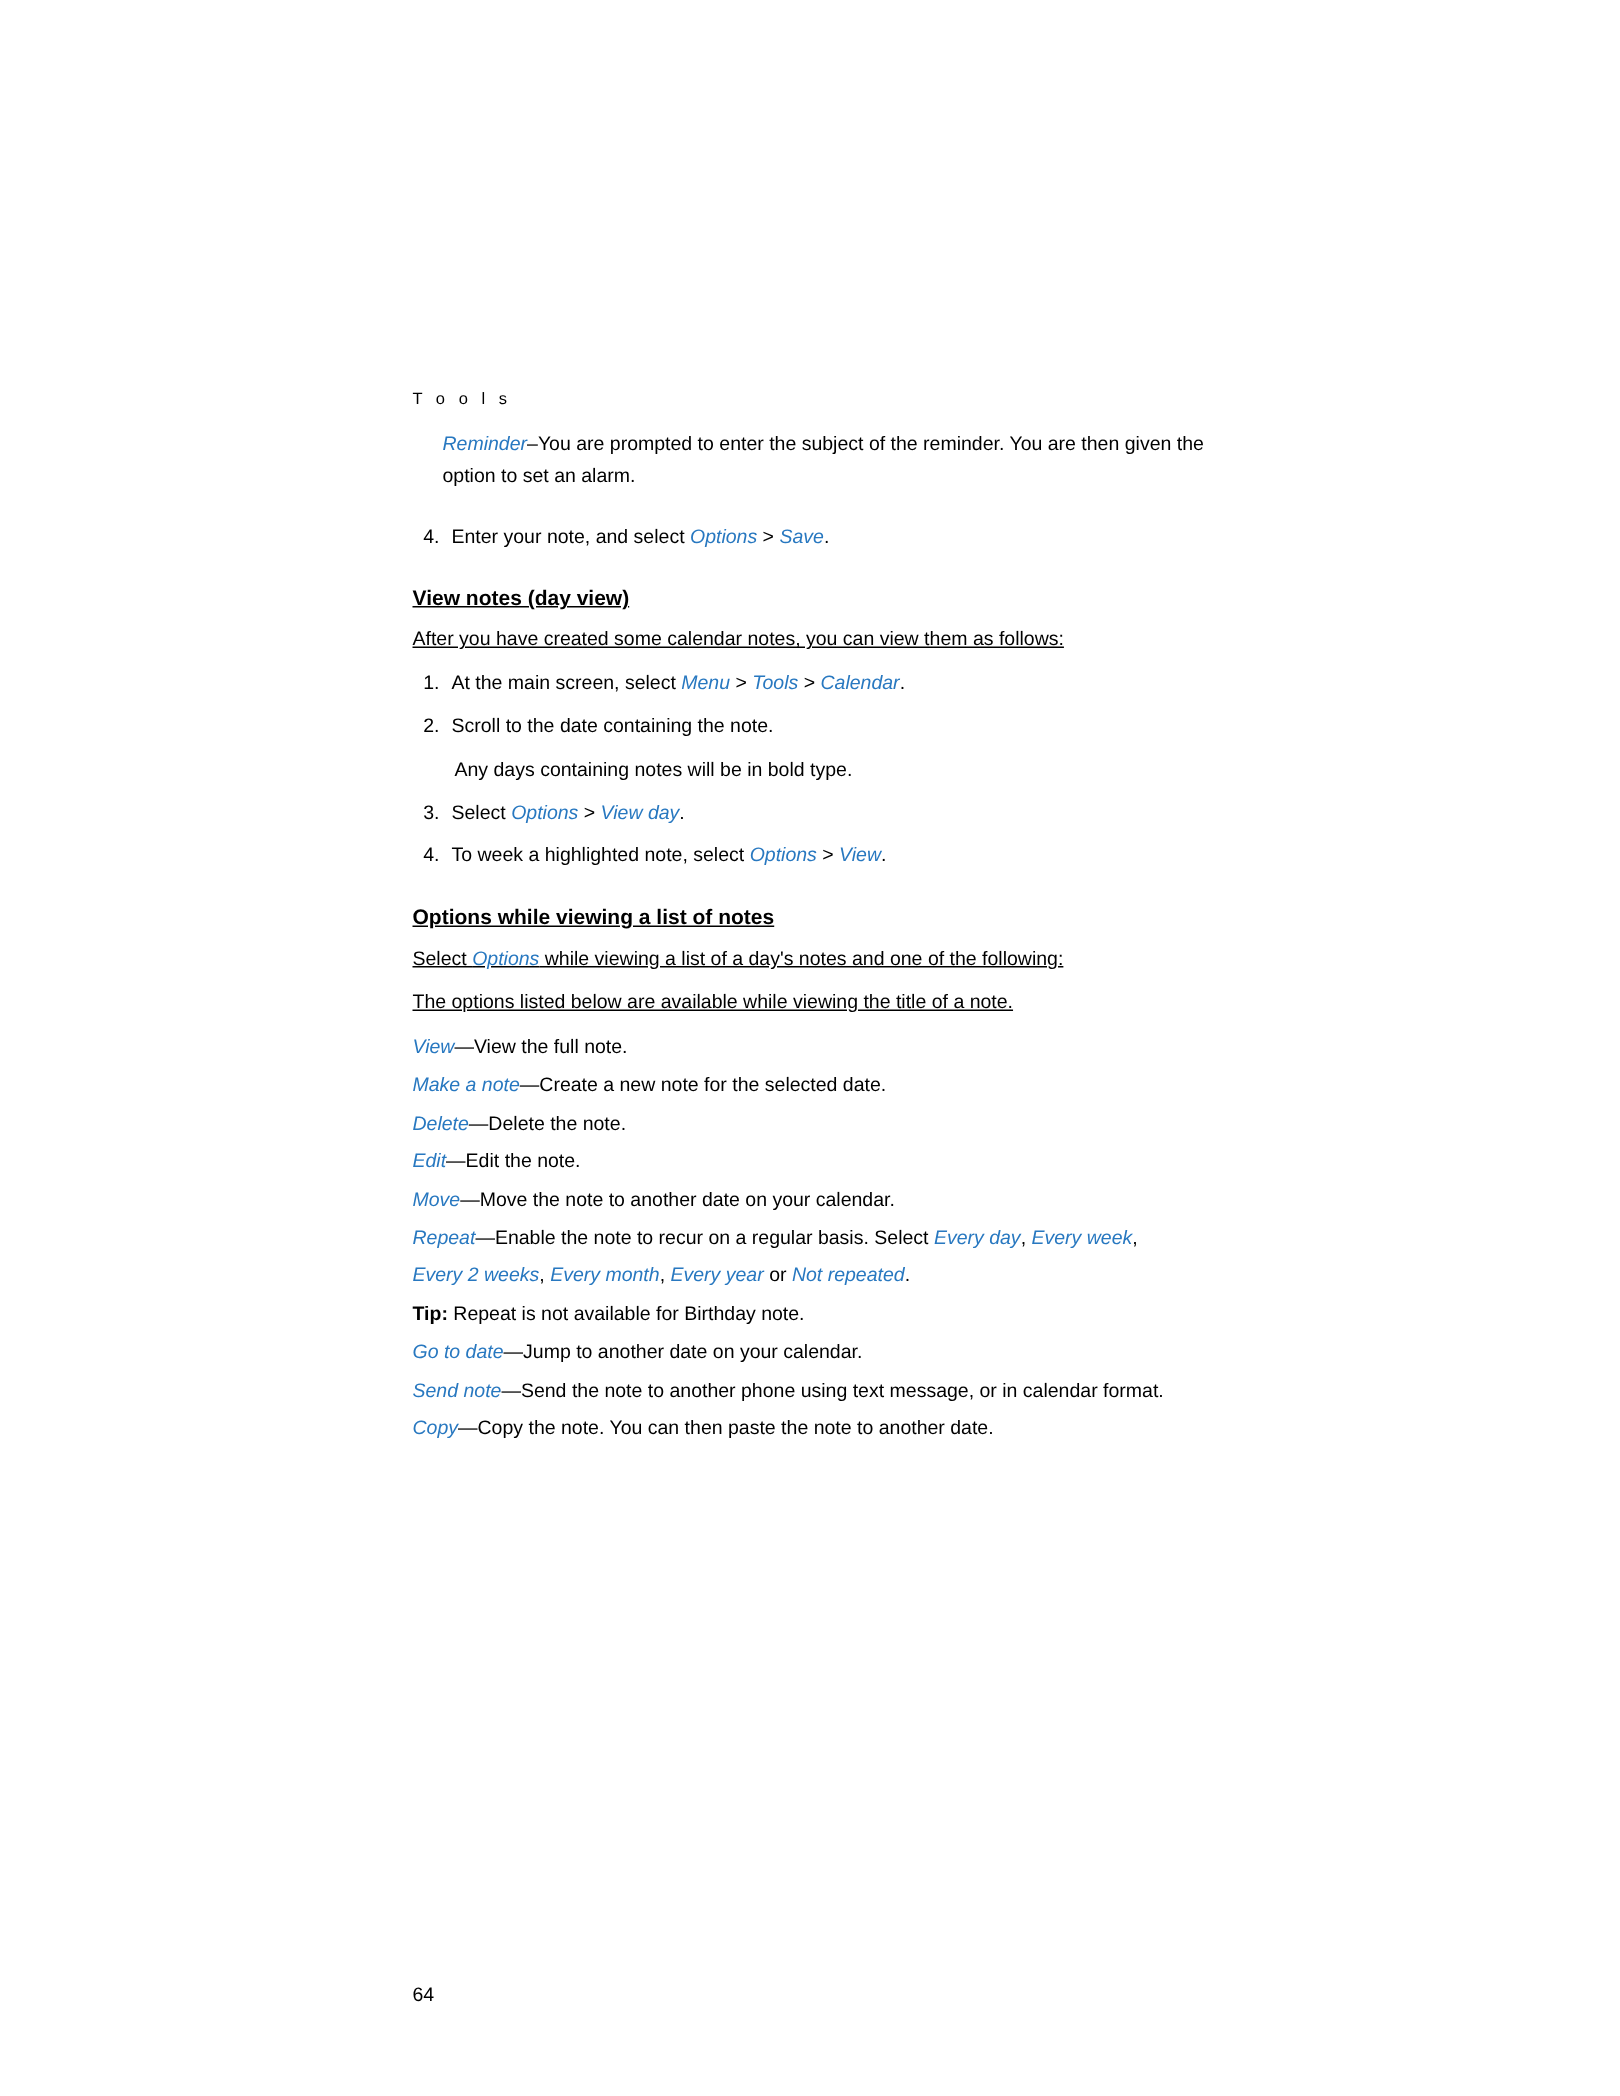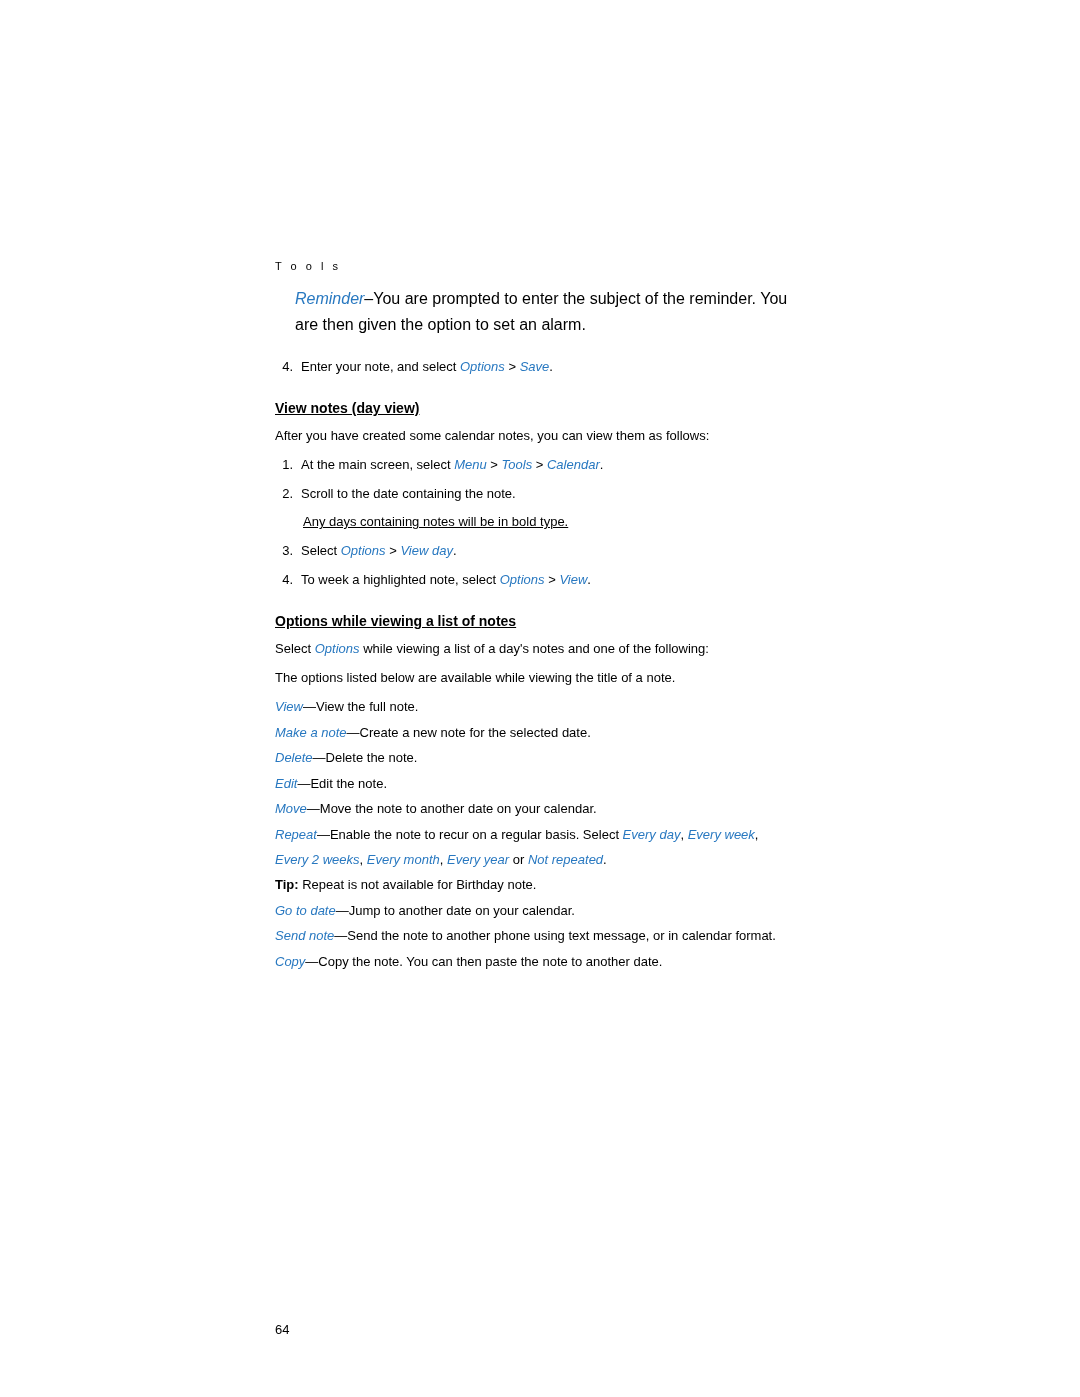--- a/index.html
+++ b/index.html
@@ -32,21 +32,21 @@
       color: #000000;
       margin-bottom: 14px;
     }
 
     .reminder-block {
       margin-left: 20px;
       margin-bottom: 10px;
     }
 
     .reminder-text {
-      font-size: 16px;
+      font-size: 13px;
       line-height: 1.6;
       margin-bottom: 20px;
     }
 
     .blue-link {
       color: #2878c0;
       font-style: italic;
     }
 
     .numbered-item {
@@ -60,36 +60,36 @@
     .numbered-item .num {
       min-width: 18px;
       text-align: right;
     }
 
     .indent-text {
       margin-left: 28px;
       font-size: 13px;
       line-height: 1.6;
       margin-bottom: 8px;
-      text-decoration: underline;
     }
 
     .section-heading {
       font-size: 14px;
       font-weight: bold;
       text-decoration: underline;
       color: #000000;
       margin-bottom: 10px;
       margin-top: 22px;
     }
 
     .body-text {
       font-size: 13px;
       line-height: 1.6;
       margin-bottom: 8px;
+      text-decoration: underline;
     }
 
     .option-line {
       font-size: 13px;
       line-height: 1.65;
       margin-bottom: 4px;
     }
 
     .tip-line {
       font-size: 13px;

